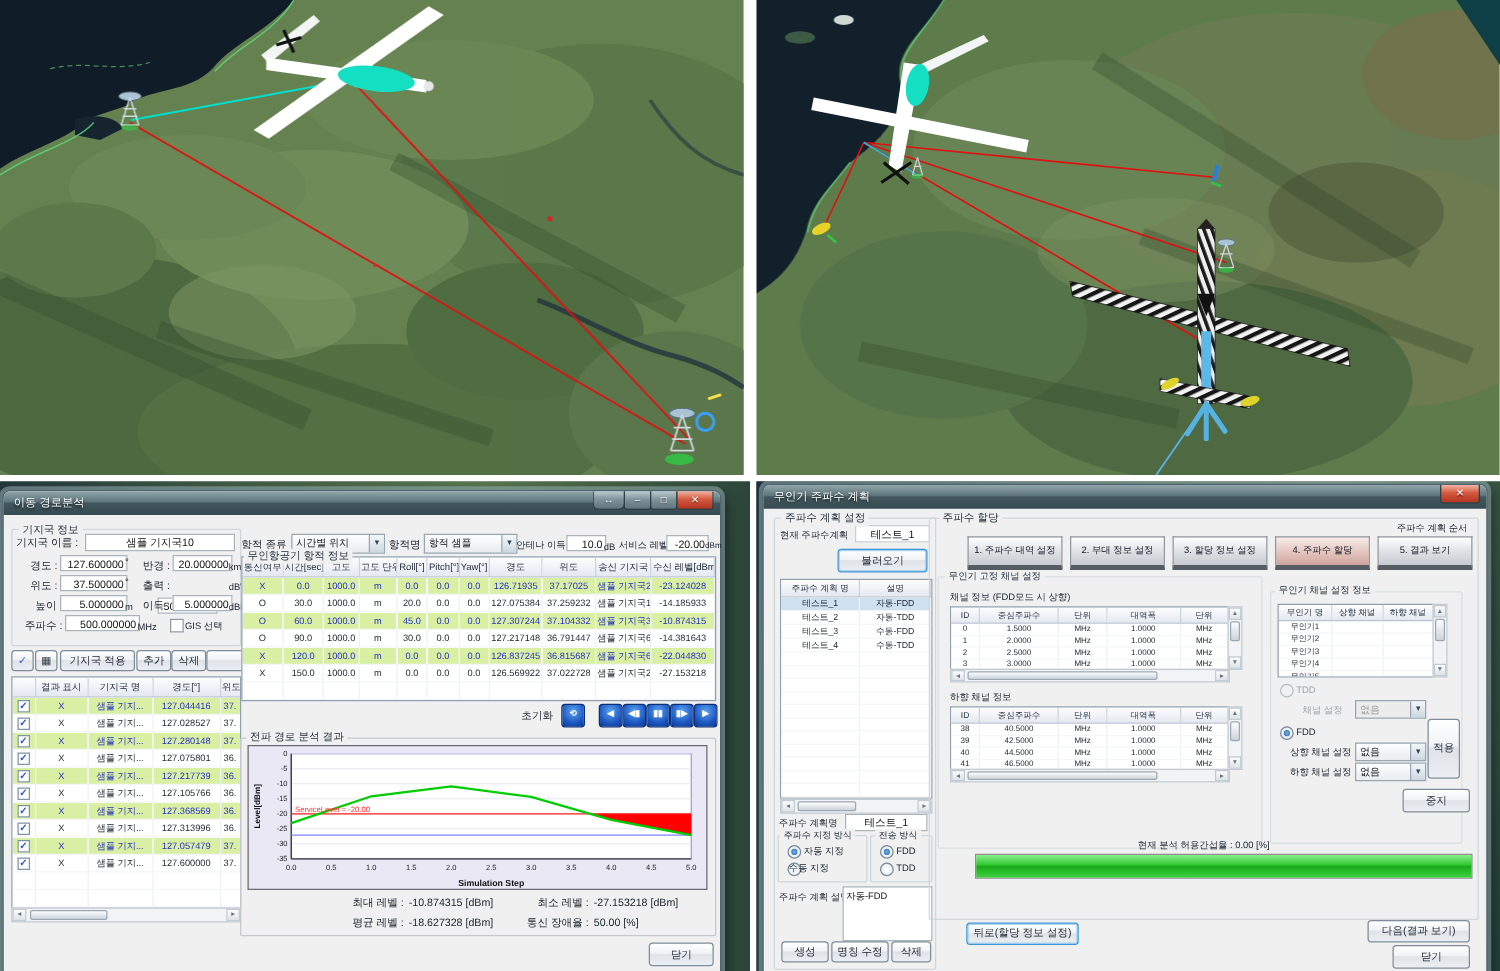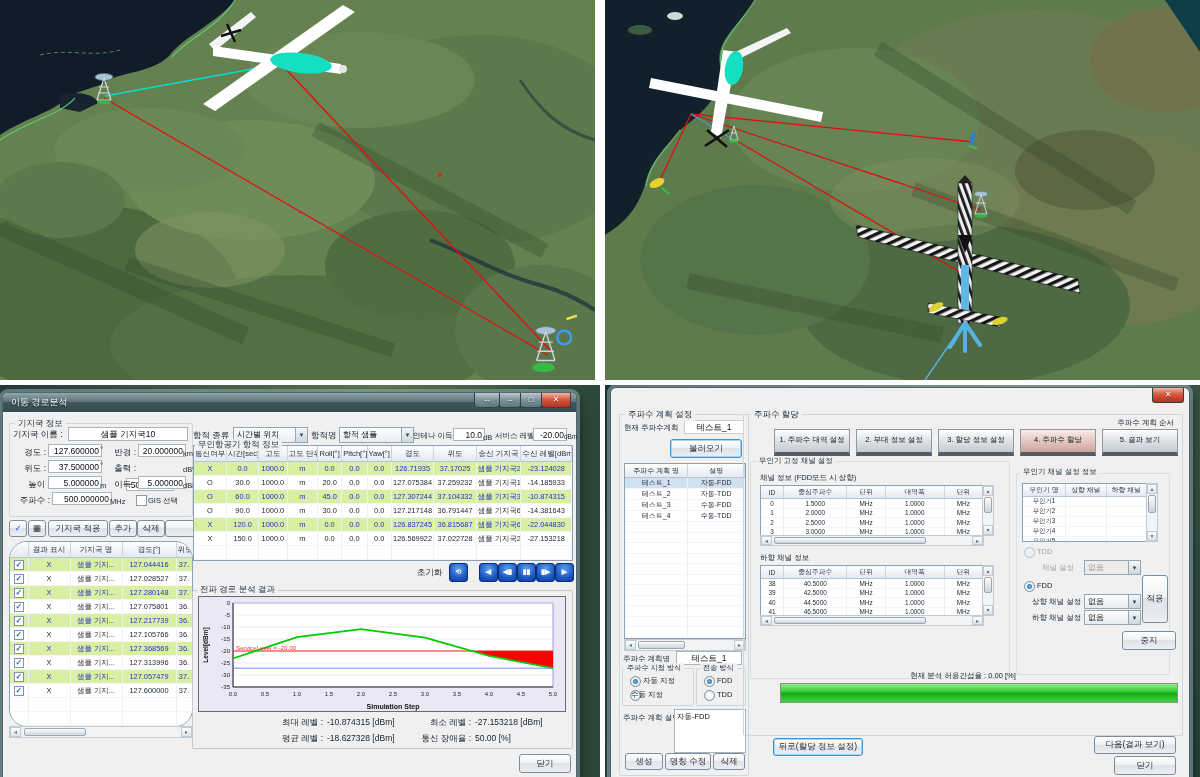--- a/index.html
+++ b/index.html
@@ -252,21 +252,21 @@
         <span class="lbl sm" style="left:138px;top:72px;">GIS 선택</span>
       </div>
 
       <div class="btn" style="left:6px;top:127px;width:16px;height:15px;line-height:14px;color:#2a56c6;">✓</div>
       <div class="btn" style="left:25px;top:127px;width:16px;height:15px;line-height:14px;">▦</div>
       <div class="btn" style="left:45px;top:127px;width:58px;height:15px;line-height:14px;">기지국 적용</div>
       <div class="btn" style="left:106px;top:127px;width:26px;height:15px;line-height:14px;">추가</div>
       <div class="btn" style="left:134px;top:127px;width:26px;height:15px;line-height:14px;">삭제</div>
       <div class="btn" style="left:162px;top:127px;width:26px;height:15px;line-height:14px;padding-left:48px;">수정</div>
 
-      <div class="tblwrap t14" style="left:6px;top:148px;width:182px;height:184px;border-radius:18px;">
+      <div class="tblwrap t14" style="left:6px;top:148px;width:182px;height:184px;">
           <table class="grid">
             <colgroup>
               <col style="width: 18px;">
               <col style="width: 42px;">
               <col style="width: 52px;">
               <col style="width: 54px;">
               <col style="width: 16px;">
             </colgroup>
             <thead>
               <tr>
@@ -565,20 +565,23 @@
       <span class="lbl" style="left:324px;top:340px;">-18.627328 [dBm]</span>
       <span class="lbl" style="left:392px;top:340px;width:76px;text-align:right;">통신 장애율 :</span>
       <span class="lbl" style="left:472px;top:340px;">50.00 [%]</span>
 
       <div class="btn" style="left:516px;top:361px;width:50px;height:17px;line-height:16px;">닫기</div>
     </div>
   </div>
 
   <div class="quad" style="left:605px;top:385px;width:595px;height:392px;background:linear-gradient(100deg,#1d3038,#4e6a4a 40%,#5f7d50 70%,#24403c);">
     <div class="dlg" style="left:5px;top:2px;width:578px;height:390px;">
+      <div class="tbar">
+        <span>무인기 주파수 계획</span>
+      </div>
       <div class="wbtn close" style="right:5px;width:30px;"><span>✕</span></div>
 
       <span class="cap" style="left:14px;top:21px;">주파수 계획 설정</span>
       <div class="box" style="left:8px;top:26px;width:128px;height:360px;">
         <span class="lbl sm" style="left:4px;top:8px;">현재 주파수계획</span>
         <div class="tb" style="left:64px;top:5px;width:58px;height:12px;border-color:#c6cfd6;">테스트_1</div>
         <div class="btn focus" style="left:50px;top:24px;width:70px;height:17px;line-height:16px;">불러오기</div>
         <div class="tblwrap t10" style="left:4px;top:48px;width:120px;height:174px;">
             <table class="grid">
               <colgroup>

